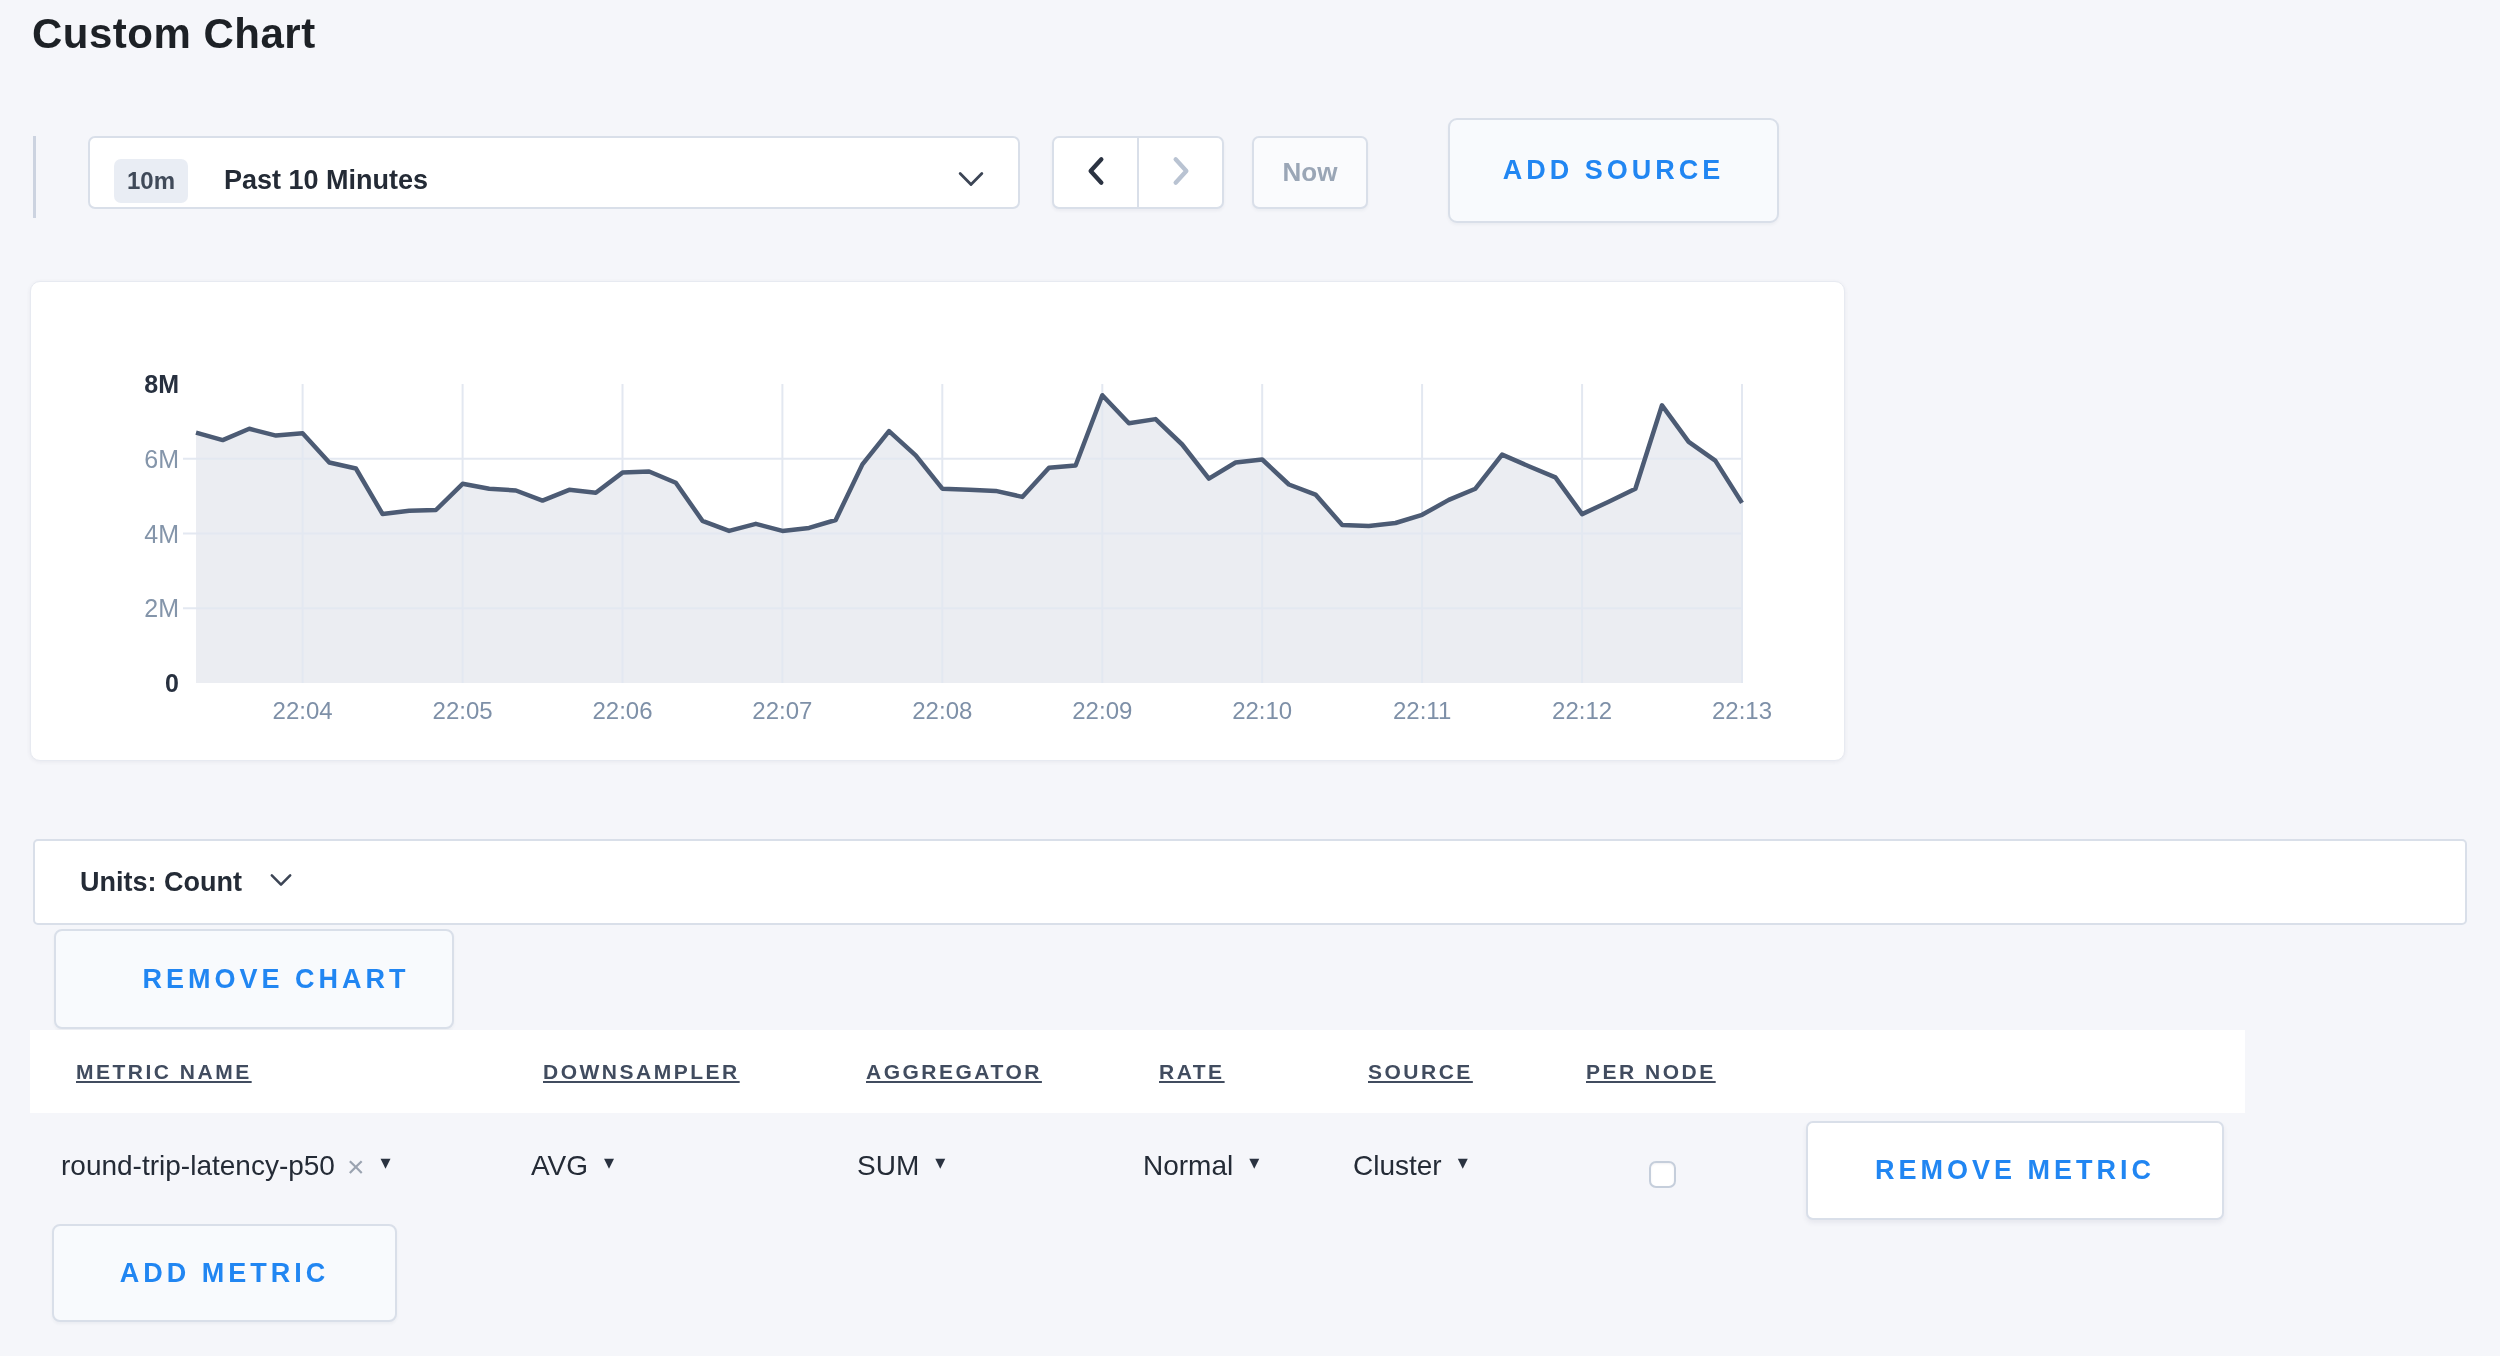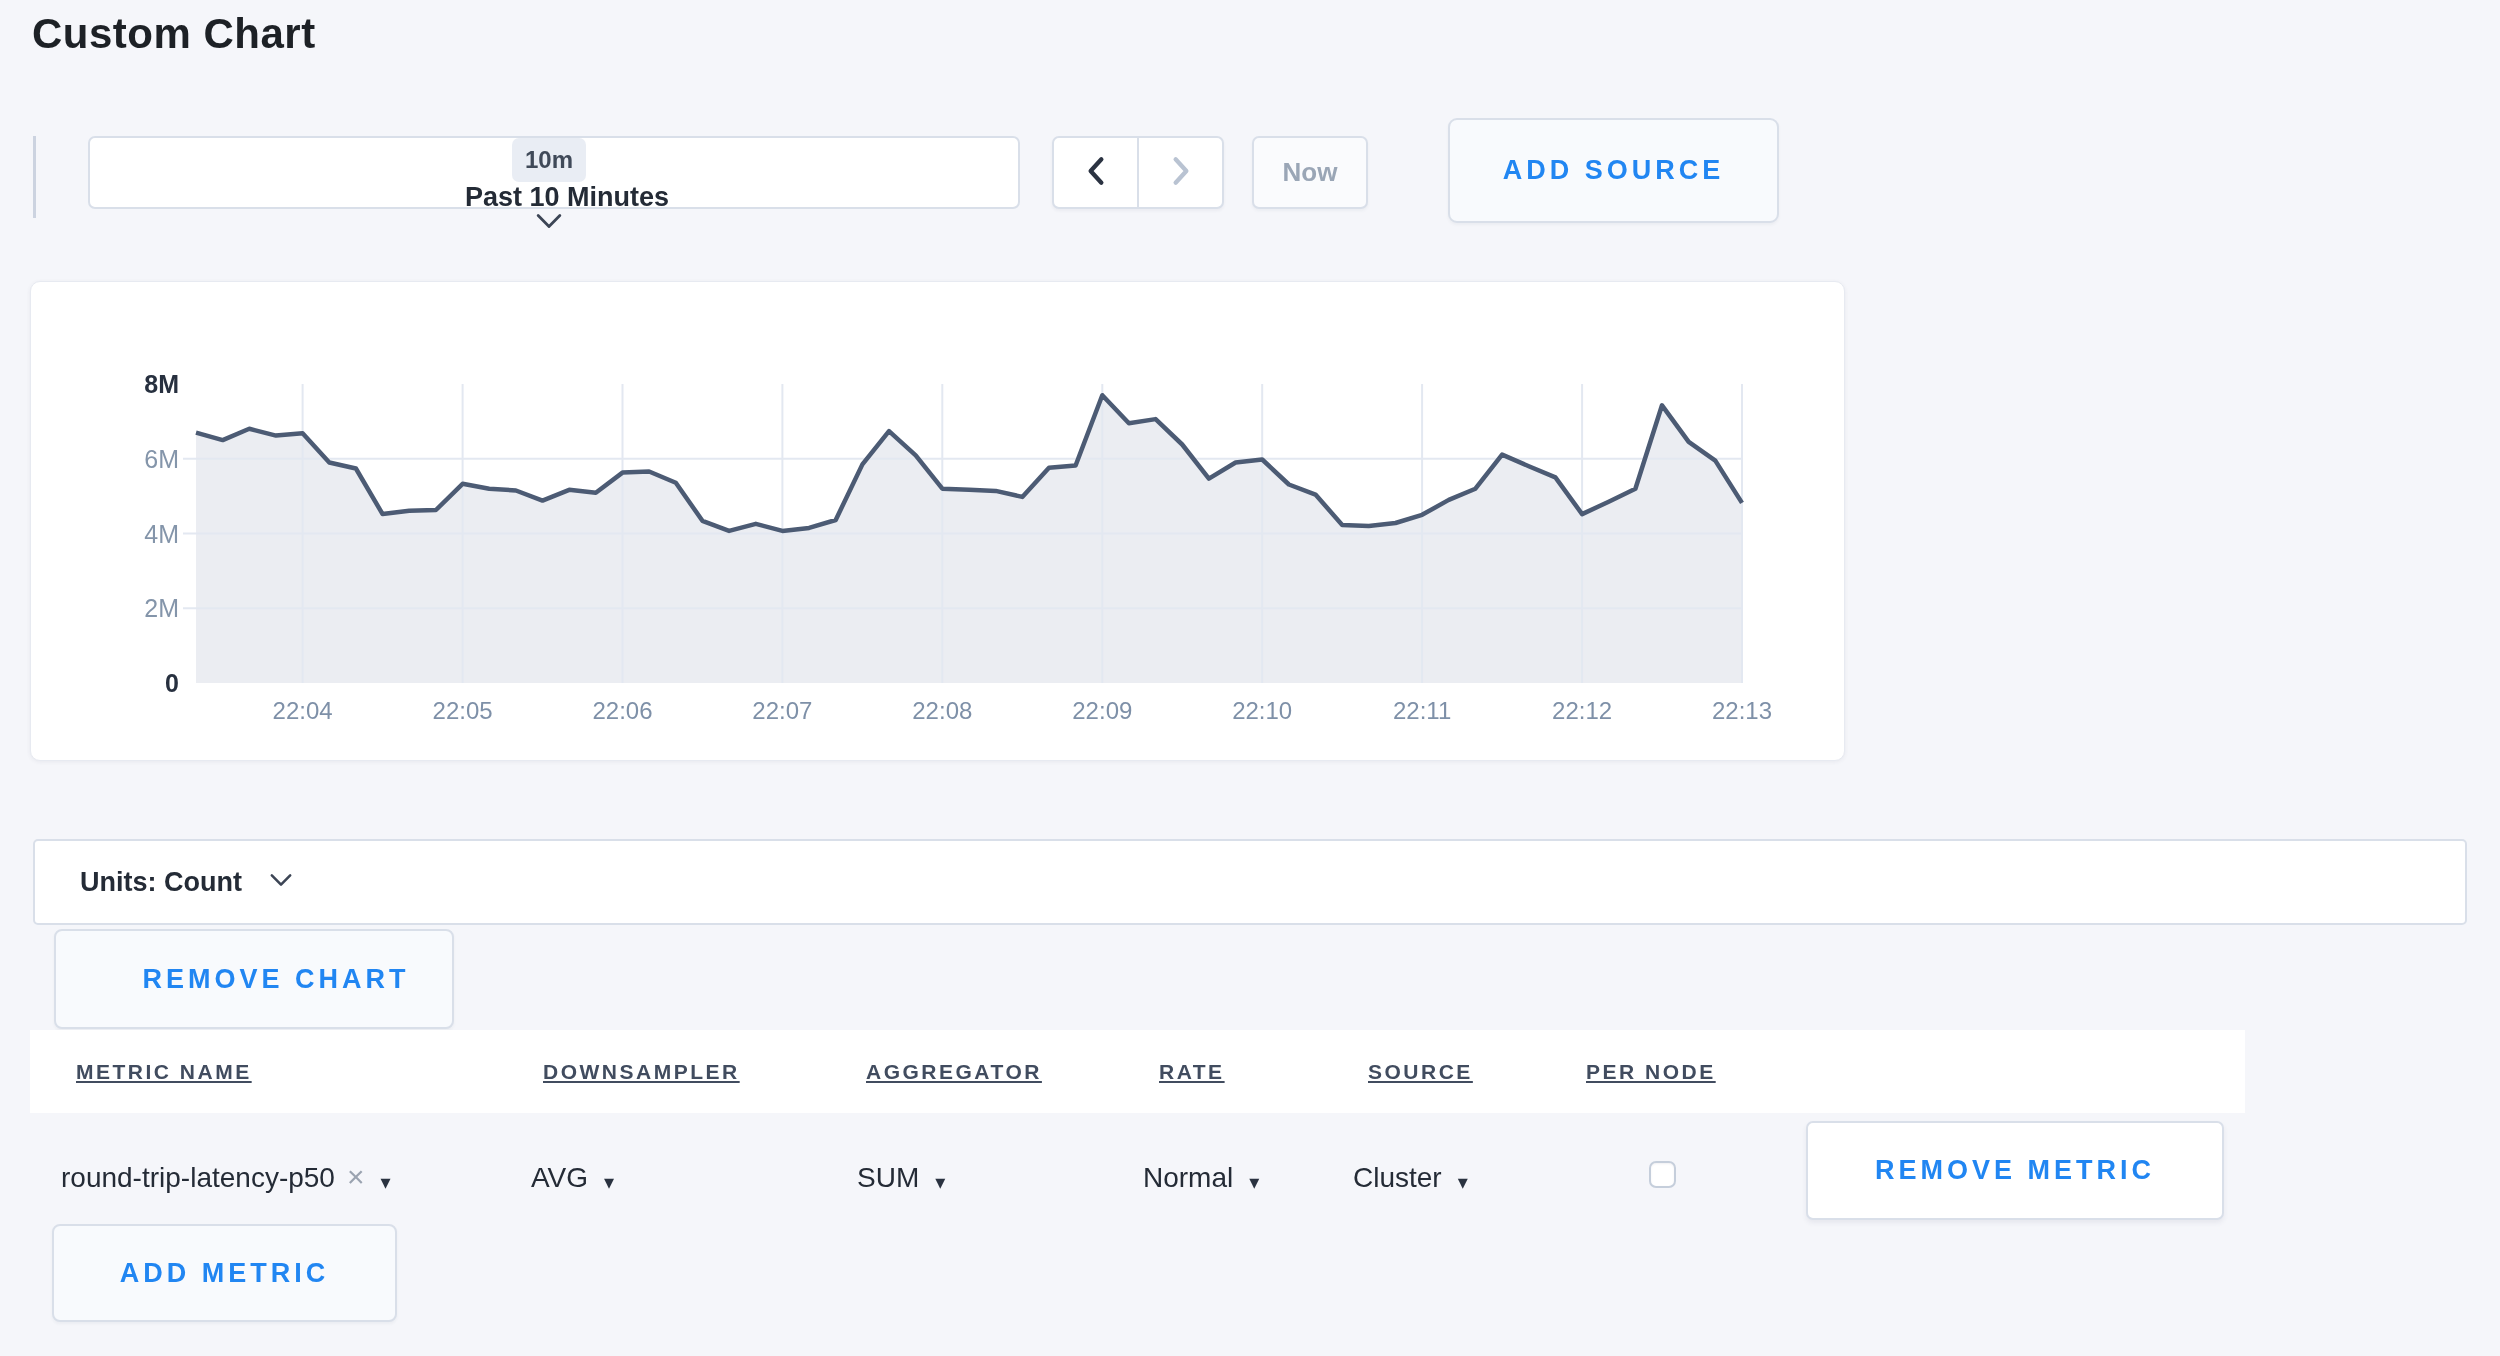--- a/index.html
+++ b/index.html
@@ -11,21 +11,21 @@
   *{margin:0;padding:0;box-sizing:border-box;}
   html,body{background:var(--bg);}
   body{font-family:"Liberation Sans",sans-serif;color:var(--ink);}
   .screen{position:relative;width:2500px;height:1356px;background:var(--bg);overflow:hidden;}
 
   .page-title{position:absolute;left:32px;top:10px;font-size:42px;font-weight:700;color:#1d2126;letter-spacing:.5px;}
 
   .accent-rule{position:absolute;left:33px;top:136px;width:3px;height:82px;background:#ccd3e0;}
 
   .time-select{position:absolute;left:88px;top:136px;width:932px;height:73px;background:var(--card);
-    border:2px solid var(--border);border-radius:7px;display:flex;align-items:center;padding:0 34px 0 24px;cursor:pointer;flex-direction:column;}
+    border:2px solid var(--border);border-radius:7px;display:flex;align-items:center;padding:16px 34px 0 24px;cursor:pointer;}
   .time-badge{background:var(--badge-bg);border-radius:7px;padding:8px 13px;font-size:24px;font-weight:bold;color:#404a59;}
   .time-label{margin-left:36px;font-size:27px;font-weight:bold;color:var(--ink);}
   .spacer{flex:1;}
 
   .nav-group{position:absolute;left:1052px;top:136px;width:172px;height:73px;background:var(--card);
     border:2px solid var(--border);border-radius:7px;display:flex;box-shadow:0 2px 3px rgba(60,70,100,.06);}
   .nav-half{flex:1;display:flex;align-items:center;justify-content:center;cursor:pointer;}
   .nav-half + .nav-half{border-left:2px solid var(--border);}
 
   .btn{display:flex;align-items:center;justify-content:center;background:#fafbfd;border:2px solid var(--border);
@@ -40,21 +40,21 @@
   .units-bar{position:absolute;left:33px;top:839px;width:2434px;height:86px;background:var(--card);
     border:2px solid var(--border);border-radius:5px;display:flex;align-items:center;padding-left:45px;cursor:pointer;}
   .units-label{font-size:27px;font-weight:bold;color:var(--ink);margin-right:28px;}
 
   .remove-chart-btn{position:absolute;left:54px;top:929px;width:400px;height:100px;border-radius:8px;padding-left:44px;}
 
   .table-header{position:absolute;left:30px;top:1030px;width:2215px;height:83px;background:var(--card);}
   .th{position:absolute;top:0;height:83px;line-height:83px;font-size:21px;font-weight:bold;
     letter-spacing:2.5px;color:var(--header-ink);white-space:nowrap;text-decoration:underline;}
 
-  .cell{position:absolute;top:1150px;height:44px;display:flex;align-items:flex-end;font-size:28px;color:var(--ink);
+  .cell{position:absolute;top:1150px;height:44px;display:flex;align-items:flex-start;font-size:28px;color:var(--ink);
     white-space:nowrap;cursor:pointer;}
   .caret{font-size:20px;color:#2a3240;margin-left:16px;}
   .clear-x{font-size:30px;color:#9aa3b0;margin-left:12px;cursor:pointer;}
 
   .checkbox{position:absolute;left:1649px;top:1161px;width:27px;height:27px;background:#fff;
     border:2px solid #c5cedb;border-radius:7px;cursor:pointer;box-shadow:inset 0 1px 2px rgba(60,70,100,.08);}
 
   .remove-metric-btn{position:absolute;left:1806px;top:1121px;width:418px;height:99px;background:#fff;
     border-radius:7px;box-shadow:0 3px 5px rgba(60,70,100,.08);}
   .add-metric-btn{position:absolute;left:52px;top:1224px;width:345px;height:98px;border-radius:8px;}

